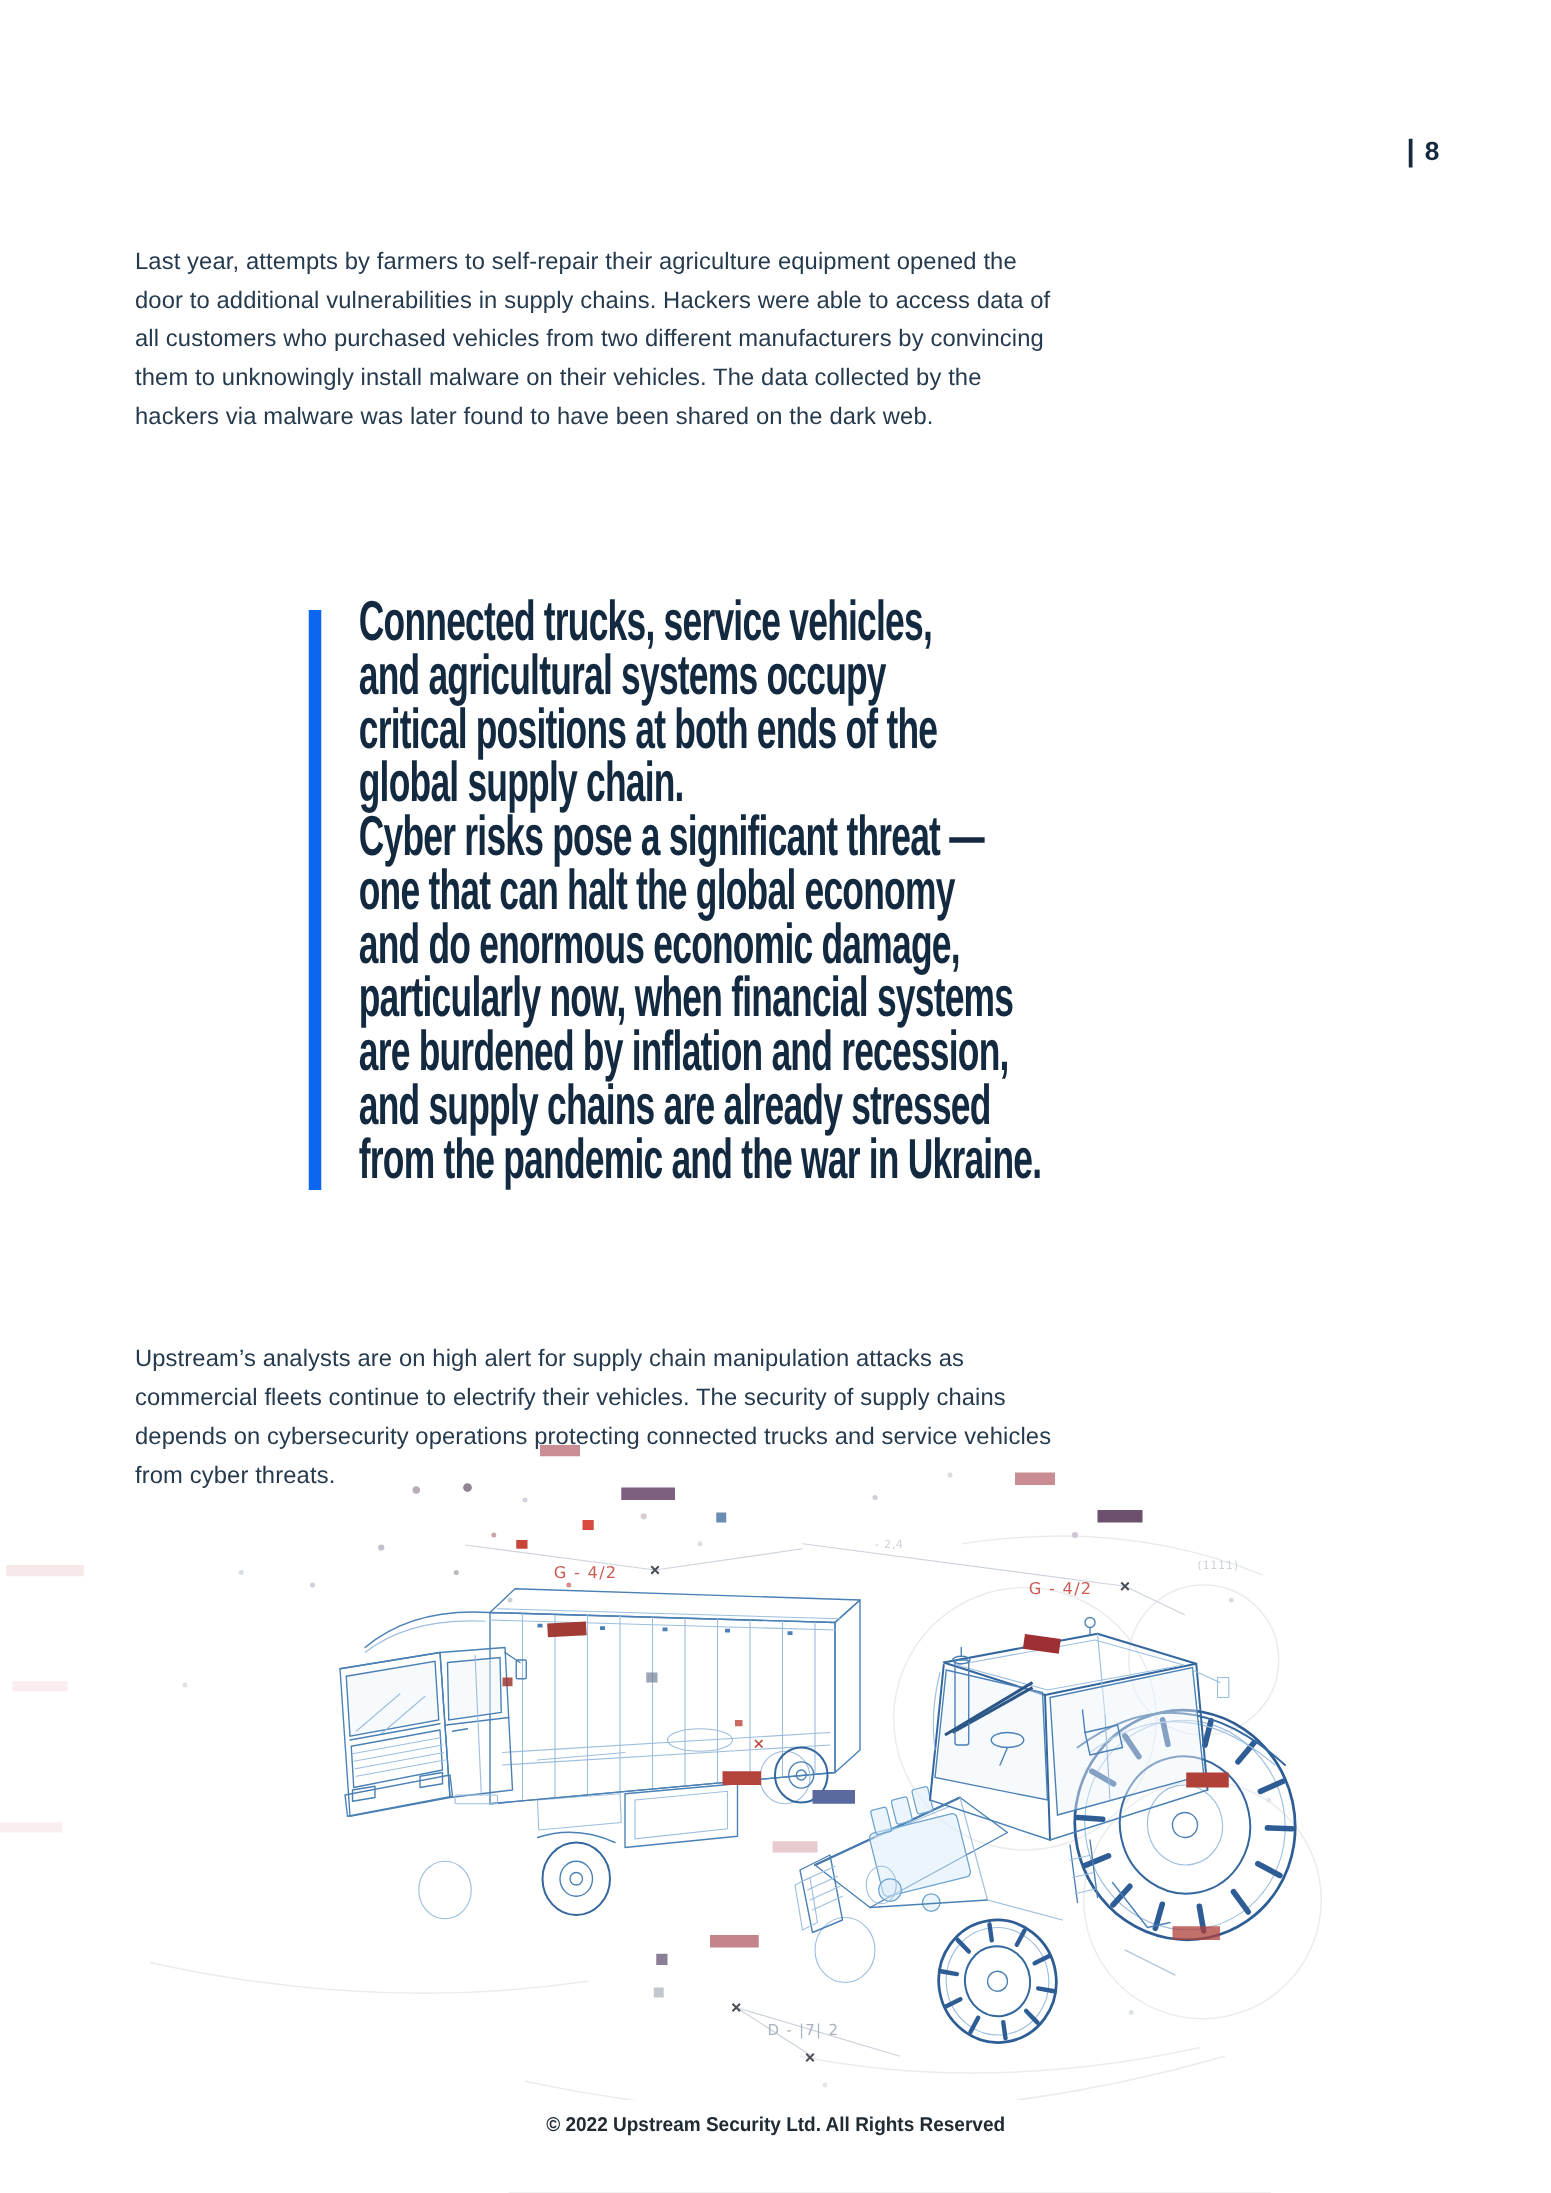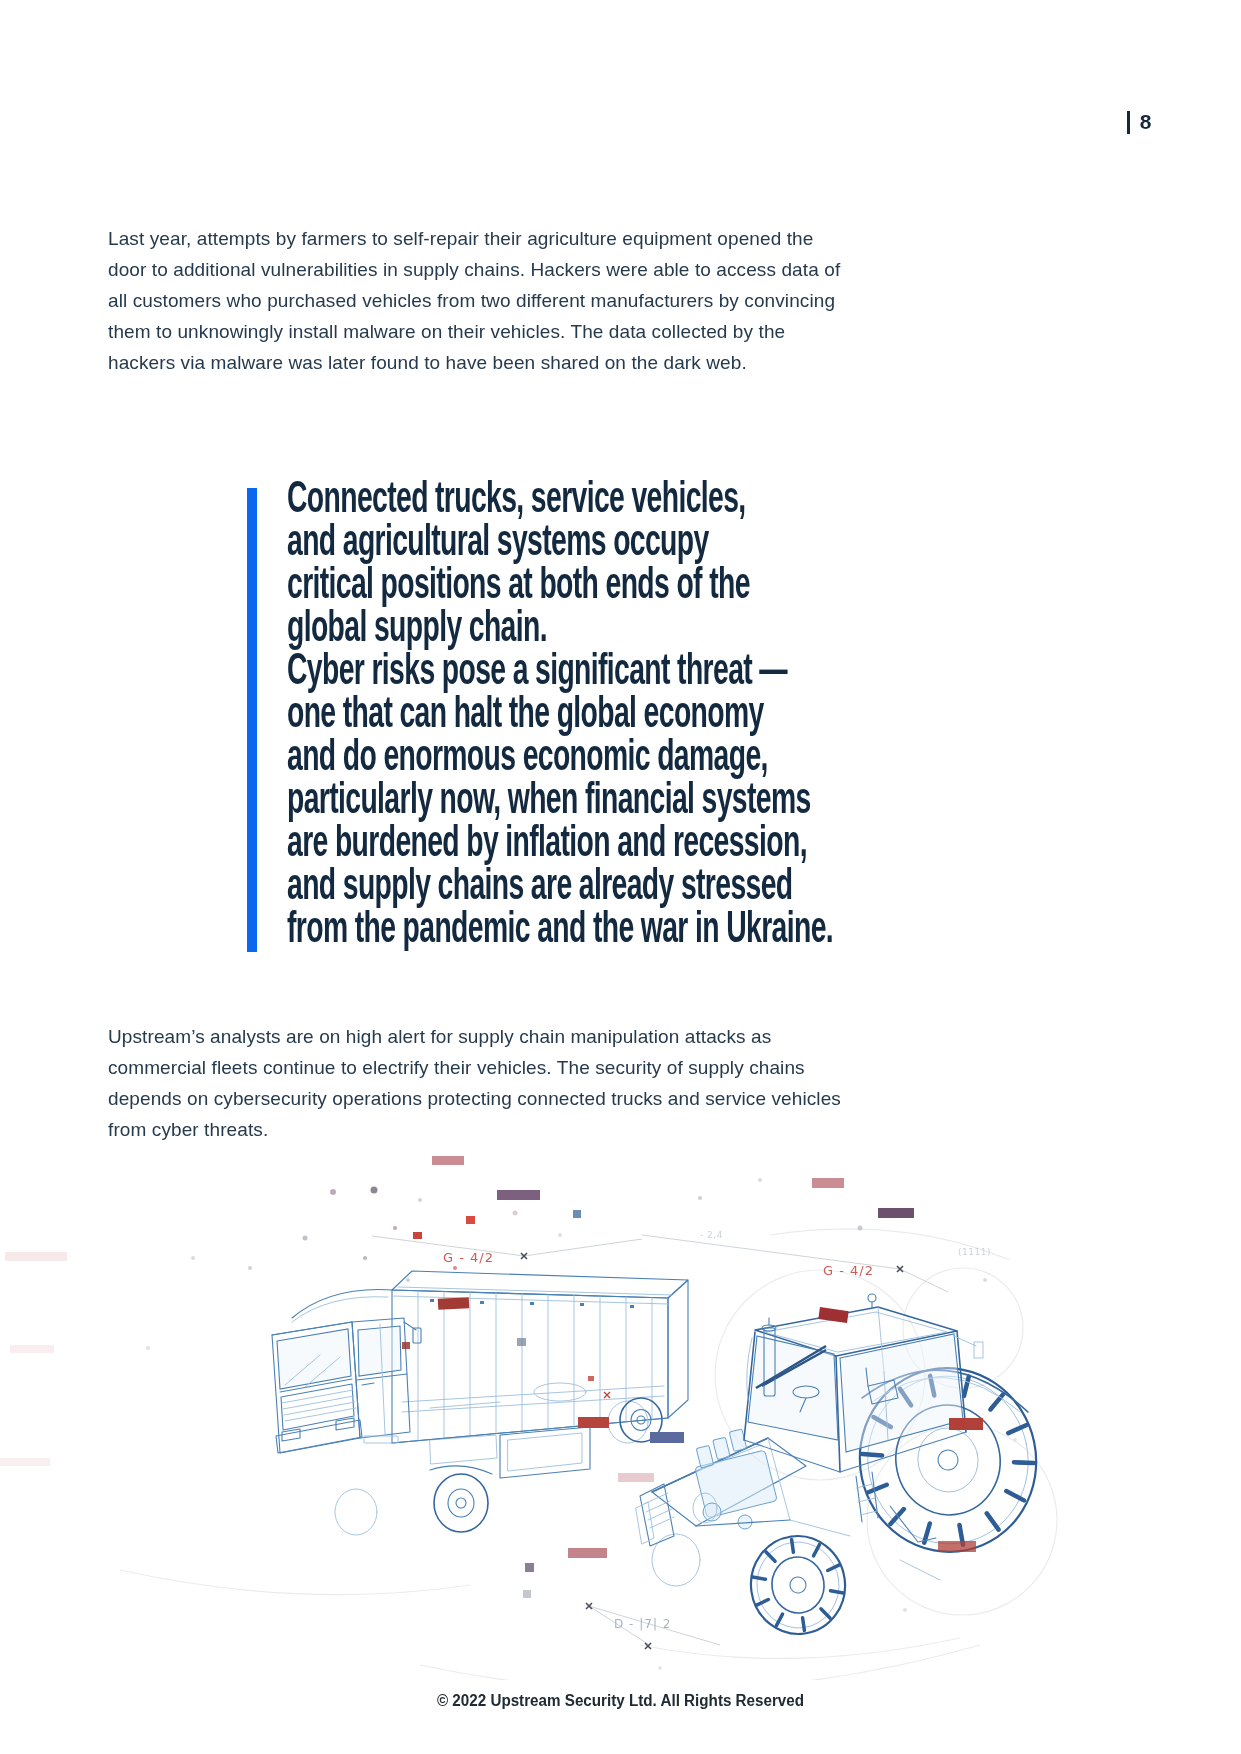--- a/index.html
+++ b/index.html
@@ -20,24 +20,23 @@
   .pagenum .num{
     font-size:21px;font-weight:bold;color:#16293c;
     letter-spacing:.5px;
   }
   
   .para{
     position:absolute;left:108px;
     font-size:19px;line-height:31px;
     color:#263a4e;letter-spacing:.1px;
     white-space:pre;
-    margin-top:29px;
   }
   .para.p1{top:194px;}
-  .para.p2{top:992px;}
+  .para.p2{top:1072px;}
   
   .quote{
     position:absolute;left:247px;top:475px;
     display:flex;align-items:stretch;
   }
   .quote .accent{
     width:10px;height:464px;margin-top:13px;
     background:#0b66f0;flex:none;
   }
   .quote .qtext{

